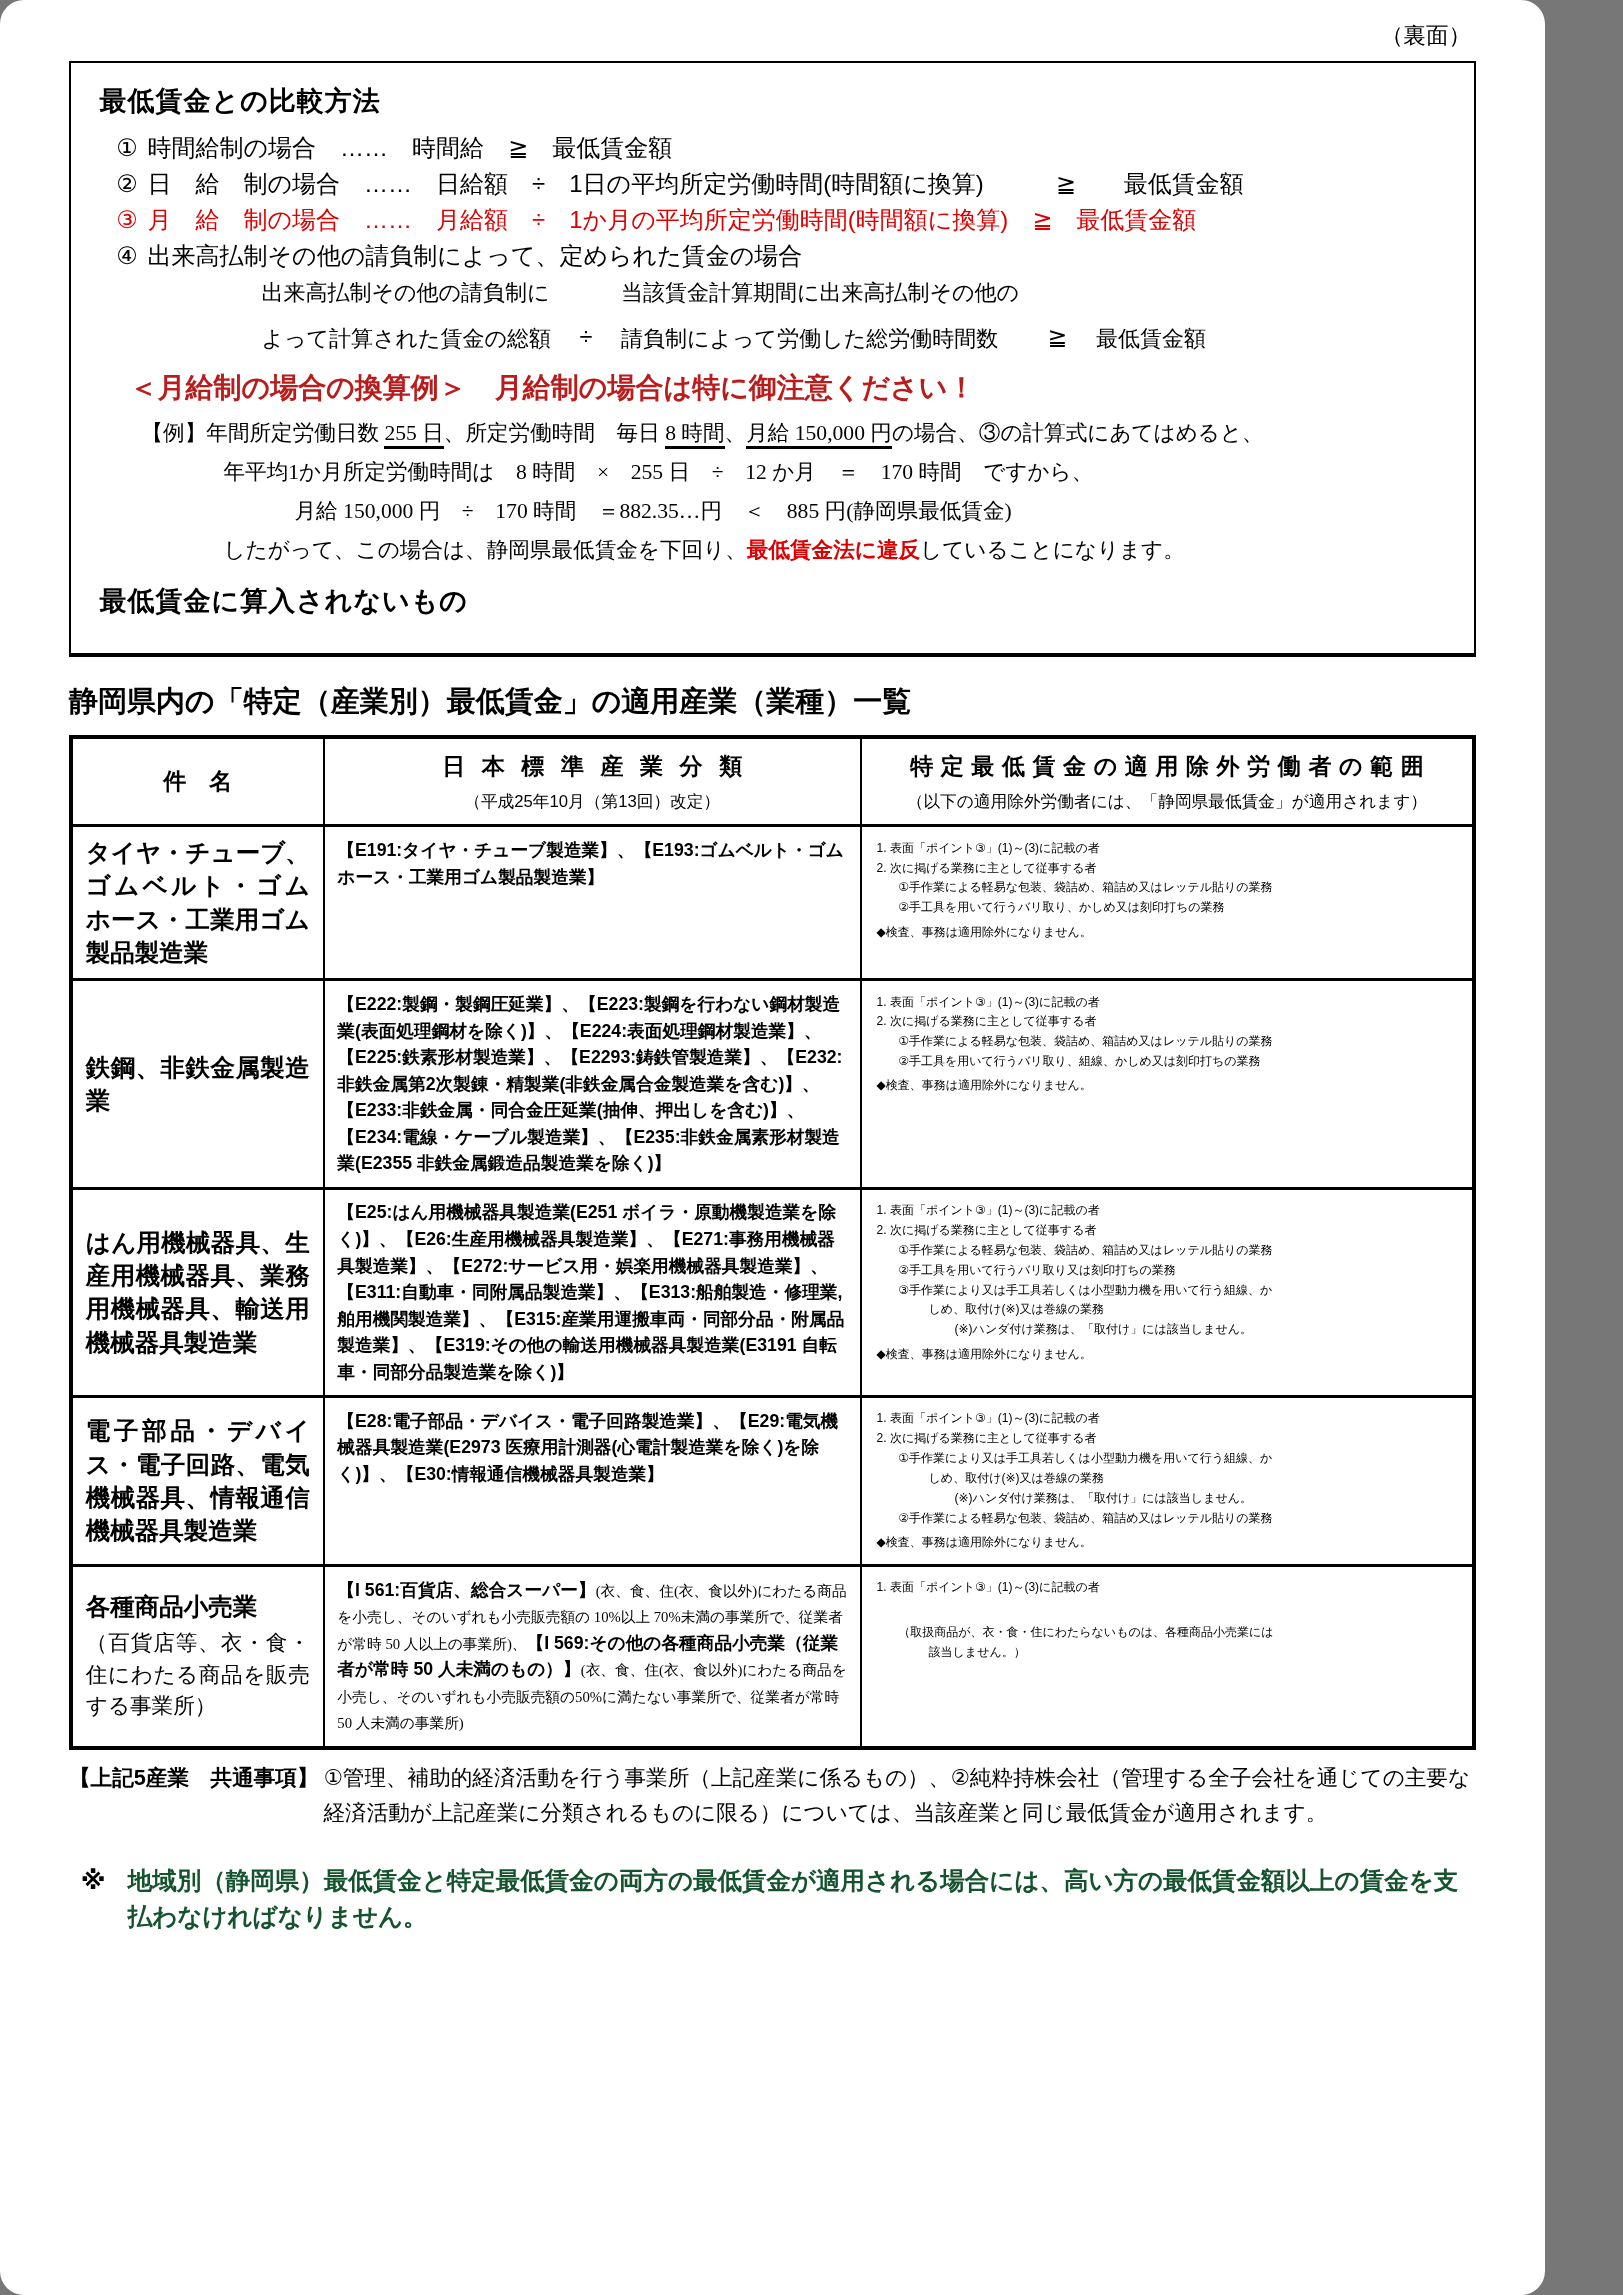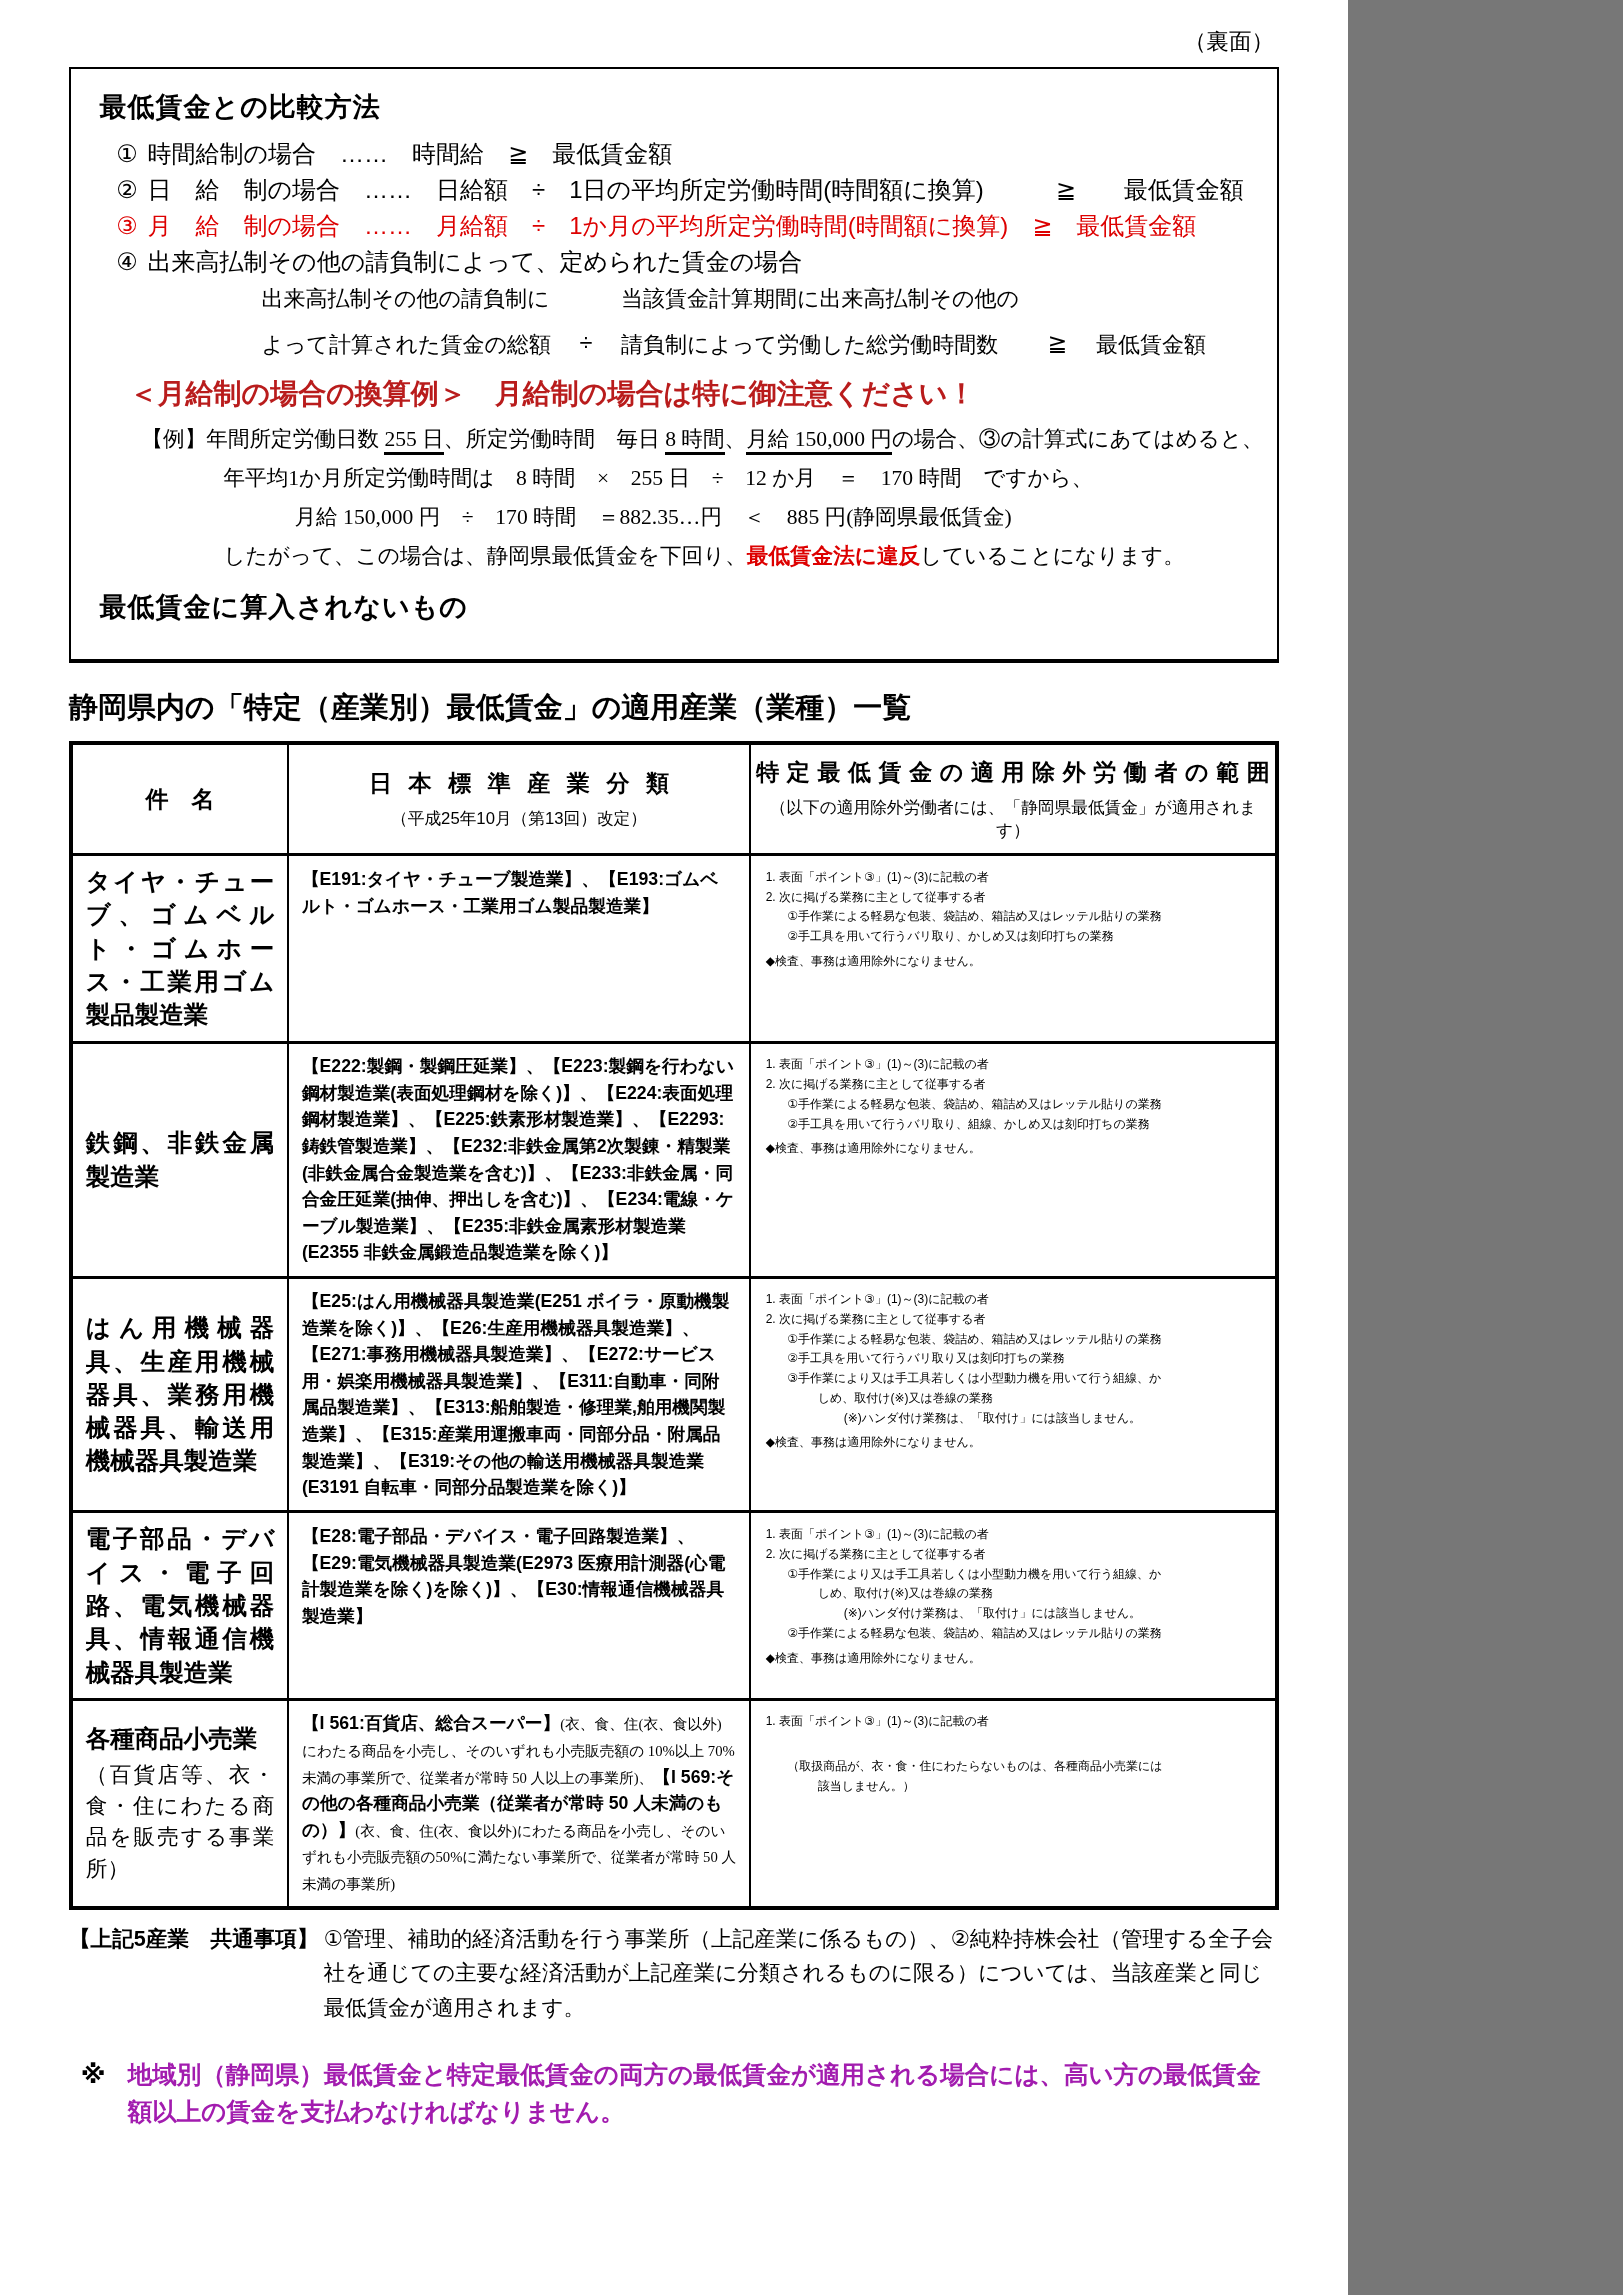--- a/index.html
+++ b/index.html
@@ -1,19 +1,20 @@
 <!DOCTYPE html>
 <html lang="ja" style="font-size:7.9px"><head>
 <meta charset="utf-8">
 <style>
   html,body{margin:0;padding:0;background:#777;}
   .page{
-    width:1348px;height:2295px;background:#fff;box-sizing:border-box;
-    padding:22px 69px 0 69px;color:#000;overflow:hidden;position:relative;
+    width:1545px;height:2295px;background:#fff;box-sizing:border-box;
+    padding:16px 69px 0 69px;color:#000;overflow:hidden;position:relative;
     font-family:"Liberation Sans","DejaVu Sans",sans-serif;
+    border-radius:24px;
   }
   .corner{text-align:right;font-family:"Liberation Serif","DejaVu Serif",serif;
     font-size:22.6px;margin:3.9px 4.9px 9.8px 0;}
   
   .box1{border:2px solid #000;border-bottom-width:4.9px;padding:18.7px 28.5px 20.6px 28.5px;}
   .sec-title{font-size:27px;font-weight:bold;margin:2px 0 12.8px 0;letter-spacing:1px;}
   .cmp{display:flex;font-size:24px;margin:4.9px 0 4.9px 16.7px;line-height:1.3;}
   .cmp .num{flex:0 0 auto;margin-right:9.8px;}
   .red{color:#dd0000;}
   .pw{display:flex;align-items:flex-end;font-size:22px;margin:8.8px 0 2.9px 162px;gap:28.5px;line-height:1.2;}
@@ -54,21 +55,21 @@
   .sl.dia{margin-top:6.9px;}
   .sl.gap{height:22.6px;}
   
   .common{display:flex;font-size:21.6px;margin:11.8px 0 13.7px 0;line-height:1.6;}
   .common .lbl{font-weight:bold;flex:0 0 auto;margin-right:4.9px;white-space:nowrap;}
   .box2{border:2px solid #000;border-bottom-width:5.9px;padding:17.7px 23.6px;font-size:22.6px;line-height:1.7;}
   .box2 .l2{padding-left:27.5px;}
   .url{font-family:"DejaVu Sans Mono","Liberation Mono",monospace;font-size:21px;}
   .fn{display:flex;margin:32px 0 0 11.8px;}
   .fn .mark{font-size:25.5px;font-weight:bold;flex:0 0 47px;padding-top:2px;}
-  .fn .red-txt{color:#a21caf;font-weight:bold;font-size:24.5px;line-height:1.5;}
+  .fn .red-txt{color:#14532d;font-weight:bold;font-size:24.5px;line-height:1.5;}
 </style>
 </head>
 <body>
 
 <div class="page">
 
   <div class="corner">（裏面）</div>
 
   <div class="box1">
     <div class="sec-title">最低賃金との比較方法</div>

